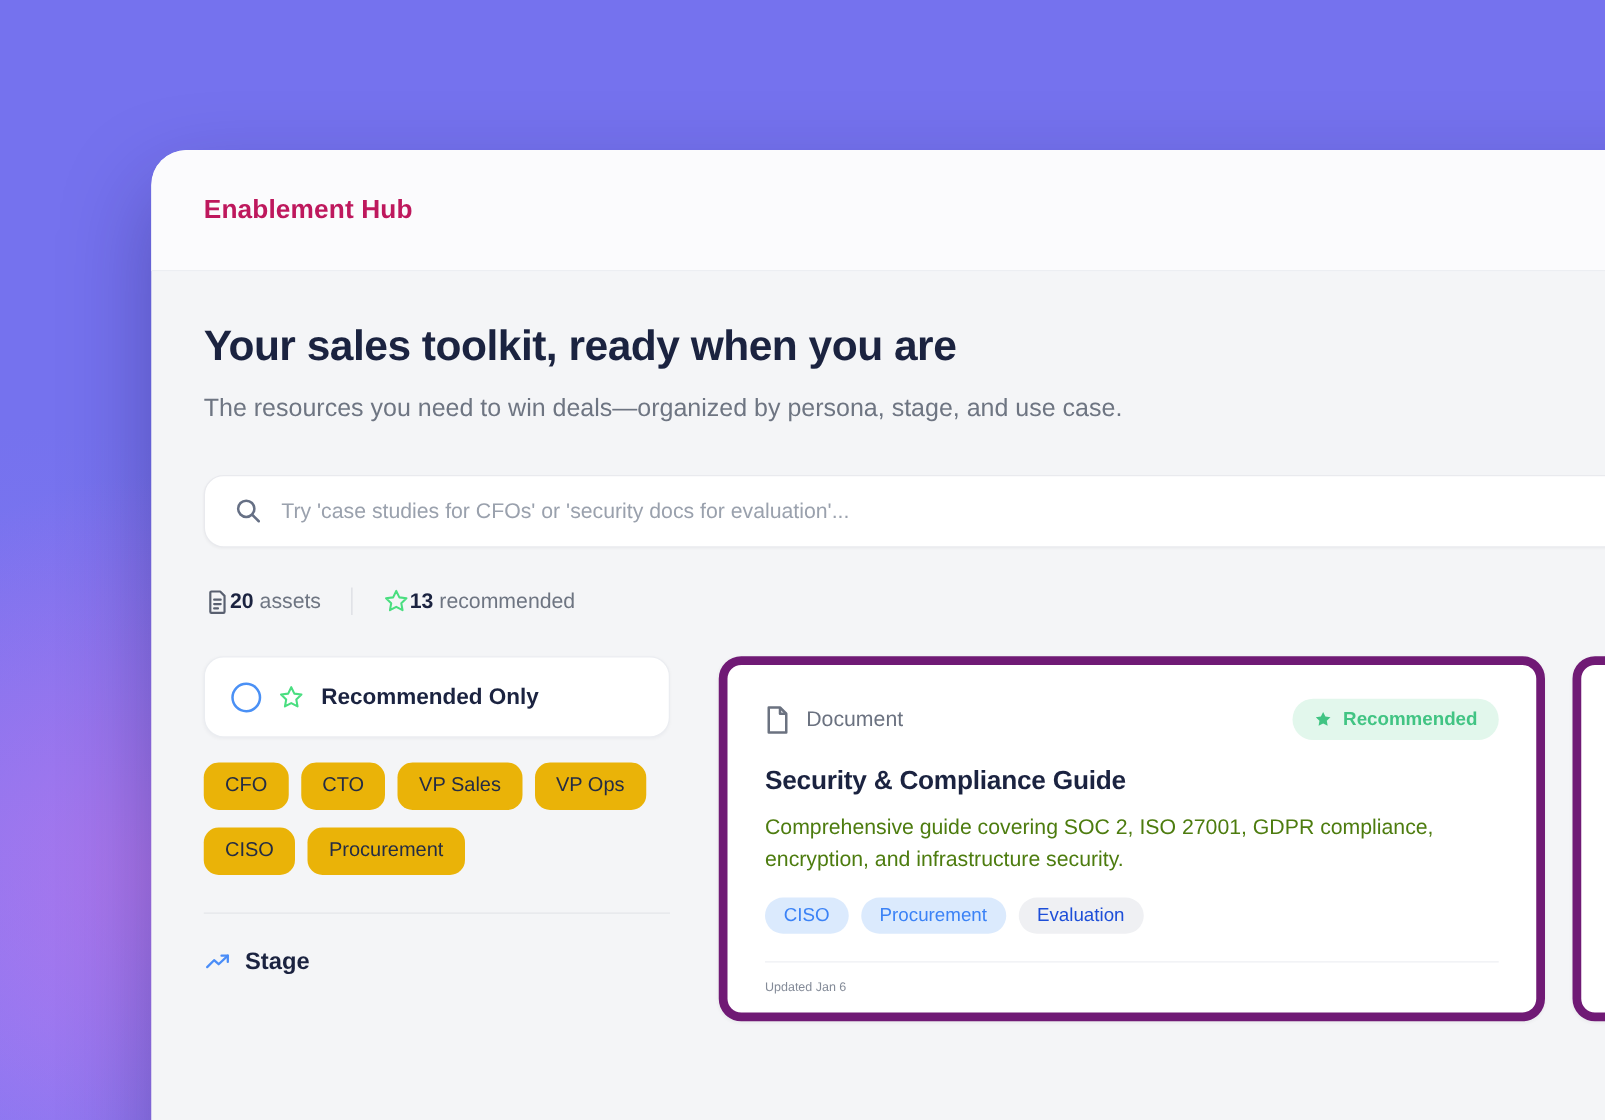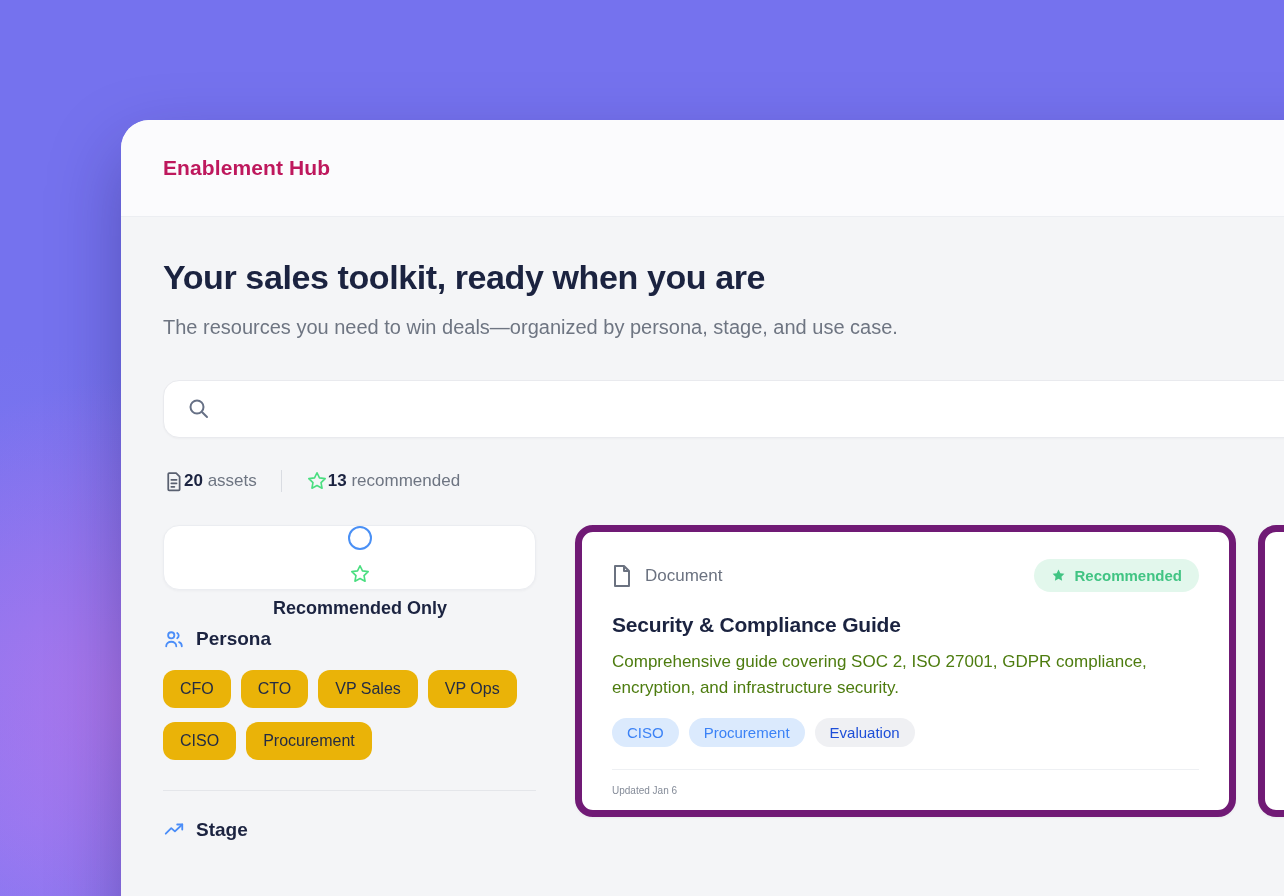--- a/index.html
+++ b/index.html
@@ -61,21 +61,21 @@
   .stat b { color: #1b2340; font-weight: 700; }
   .stat-divider { width: 1px; height: 22px; background: #d9dce2; margin: 0 24px; }
 
   
   .content { display: flex; gap: 39px; margin-top: 33px; align-items: flex-start; }
 
   .sidebar { width: 373px; flex-shrink: 0; }
   .filter-card {
     height: 65px; background: #fff; border: 1px solid #ebedf1; border-radius: 16px;
     display: flex; align-items: center; padding-left: 21px; gap: 13px;
-    box-shadow: 0 1px 3px rgba(16,24,40,0.04); cursor: pointer; flex-direction: column;
+    box-shadow: 0 1px 3px rgba(16,24,40,0.04); cursor: pointer;
   }
   .radio-ring { width: 24px; height: 24px; border: 2px solid #4a90f5; border-radius: 50%; flex-shrink: 0; }
   .filter-label { font-size: 18px; font-weight: 600; color: #1b2340; }
 
   .section-head { margin-top: 38px; display: flex; align-items: center; gap: 11px;
     font-size: 19px; font-weight: 700; color: #1b2340; }
 
   .chips { margin-top: 20px; display: flex; flex-wrap: wrap; gap: 14px 10px; width: 373px; }
   .chip {
     background: #eab308; border-radius: 12px; padding: 10px 17px;
@@ -123,20 +123,21 @@
     <h1 class="hero-title">Your sales toolkit, ready when you are</h1>
     <p class="hero-subtitle">The resources you need to win deals—organized by persona, stage, and use case.</p>
 
     <div class="search-box">
       <span>
         <svg width="24" height="24" viewBox="0 0 24 24" fill="none" stroke="#667085" stroke-width="2" stroke-linecap="round">
           <circle cx="10" cy="10" r="6.5"></circle>
             <line x1="15.2" y1="15.2" x2="20" y2="20"></line>
         </svg>
       </span>
+      <input type="text" value="" placeholder="Try 'case studies for CFOs' or 'security docs for evaluation'..." style="">
     </div>
 
     <div class="stats-row">
       <div class="stat">
         <span>
           <svg width="21" height="21" viewBox="0 0 24 24" fill="none" stroke="#596070" stroke-width="2" stroke-linecap="round" stroke-linejoin="round">
             <path d="M7 2.5h8l4 4V21a1 1 0 0 1-1 1H7a1 1 0 0 1-1-1V3.5a1 1 0 0 1 1-1z"></path>
             <line x1="9.5" y1="10" x2="15.5" y2="10"></line>
               <line x1="9.5" y1="14" x2="15.5" y2="14"></line>
               <line x1="9.5" y1="18" x2="13" y2="18"></line>
@@ -162,31 +163,20 @@
         <div class="filter-card">
           <span class="radio-ring"></span>
           <span>
             <svg width="22" height="22" viewBox="0 0 24 24" fill="none" stroke="#4ade80" stroke-width="1.8" stroke-linejoin="round">
               <path d="M12 3l2.7 5.6 6.2.8-4.5 4.3 1.1 6.1L12 16.9l-5.5 2.9 1.1-6.1L3.1 9.4l6.2-.8z"></path>
             </svg>
           </span>
           <span class="filter-label">Recommended Only</span>
         </div>
 
-        <div class="section-head">
-          <span>
-            <svg width="22" height="22" viewBox="0 0 24 24" fill="none" stroke="#4a8df8" stroke-width="2" stroke-linecap="round">
-              <circle cx="9" cy="8" r="3.4"></circle>
-              <path d="M3.5 20c0-3 2.5-5 5.5-5s5.5 2 5.5 5"></path>
-              <path d="M15.5 5.4a3.4 3.4 0 0 1 0 5.8"></path>
-              <path d="M17.5 15.4c2 .7 3 2.4 3 4.6"></path>
-            </svg>
-          </span>
-          <span>Persona</span>
-        </div>
 
         <div class="chips">
           <span class="chip">CFO</span>
           <span class="chip">CTO</span>
           <span class="chip">VP Sales</span>
           <span class="chip">VP Ops</span>
           <span class="chip">CISO</span>
           <span class="chip">Procurement</span>
         </div>
 

